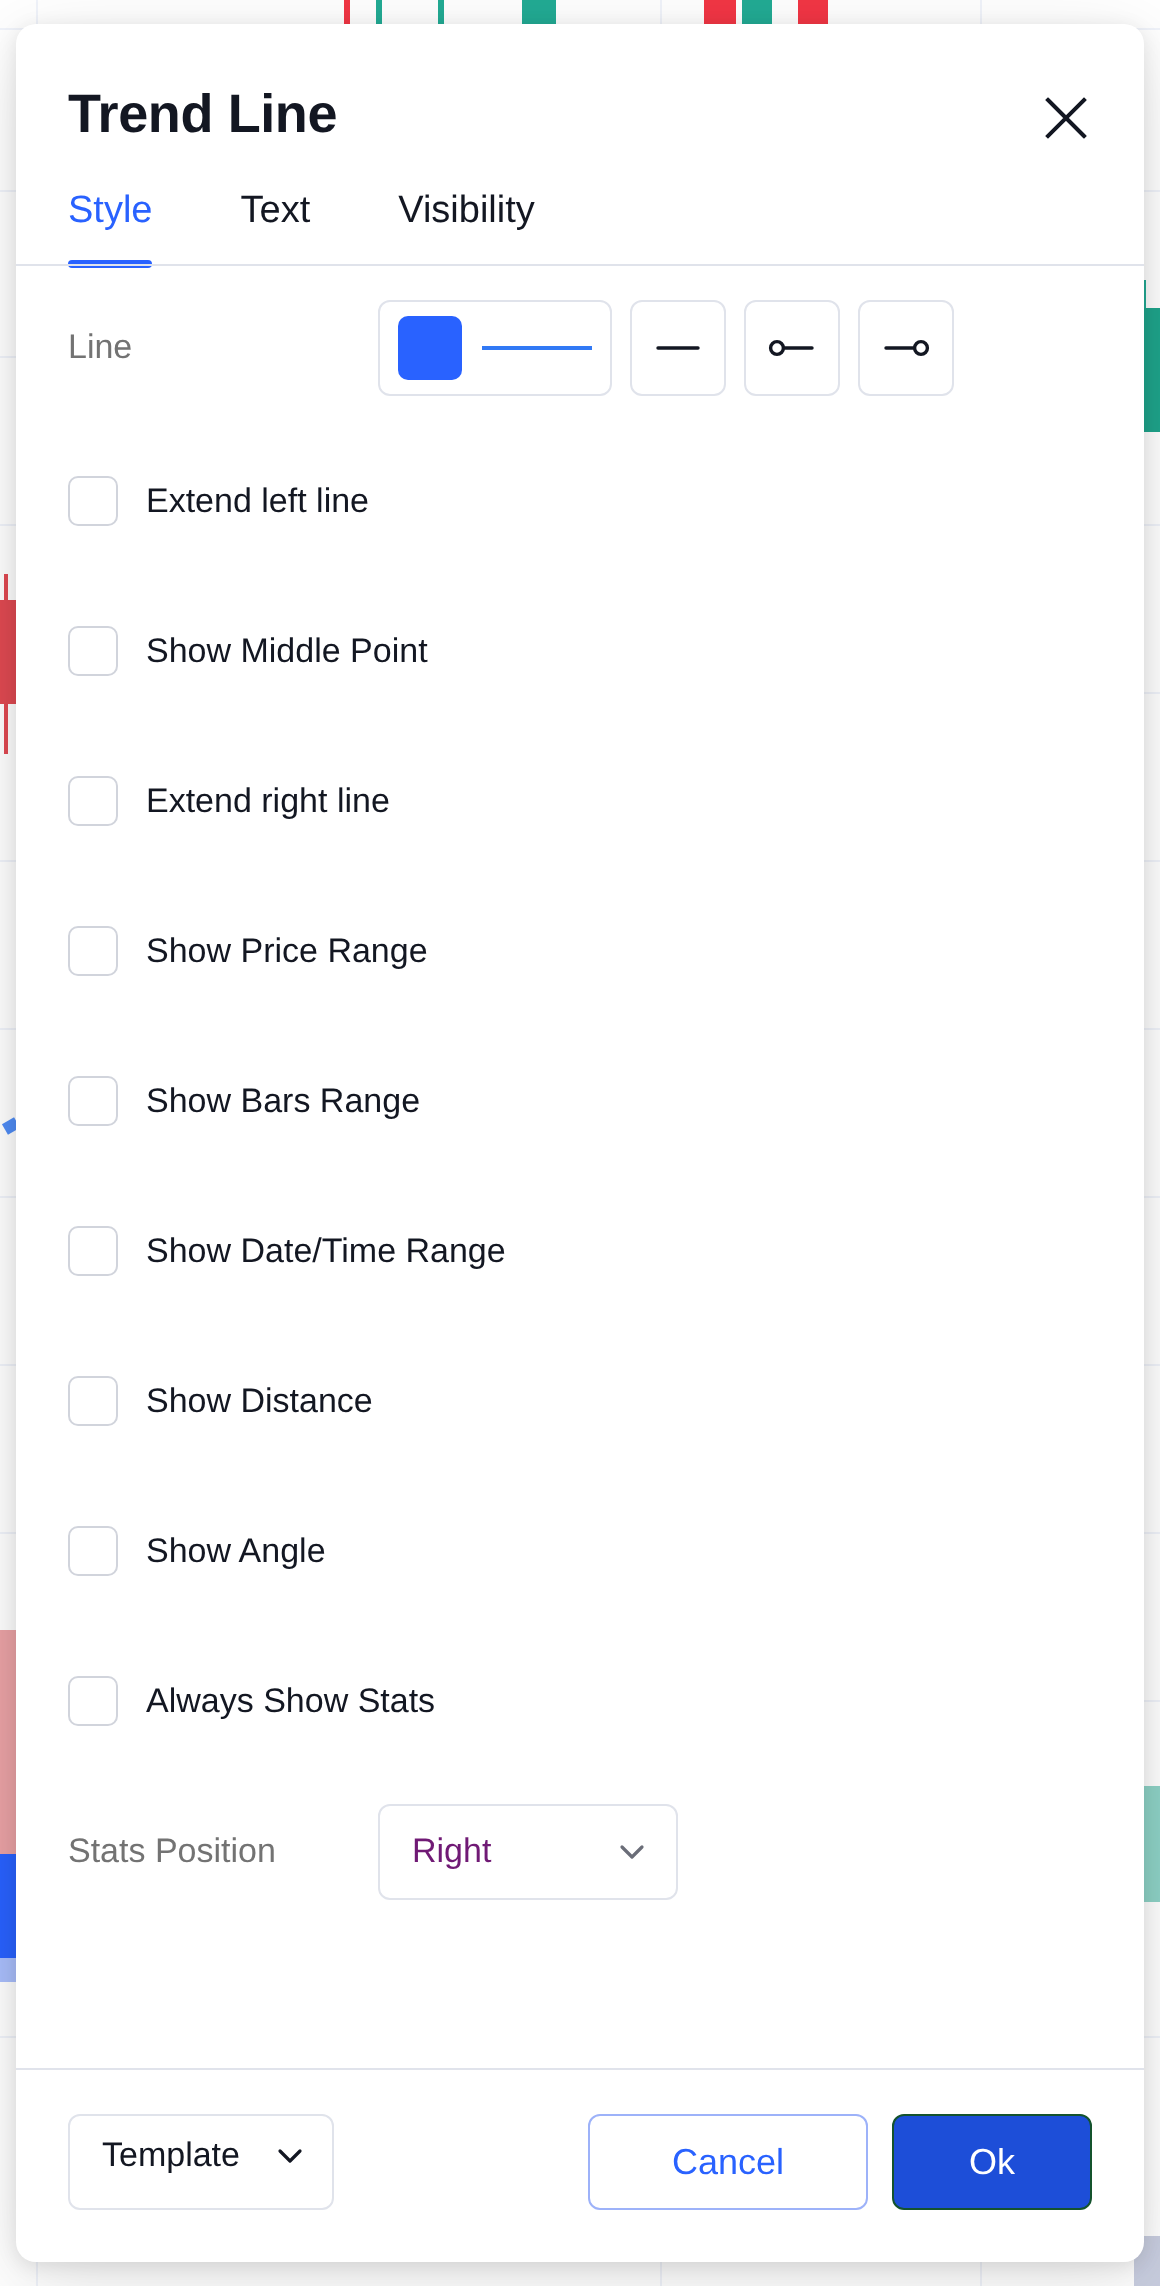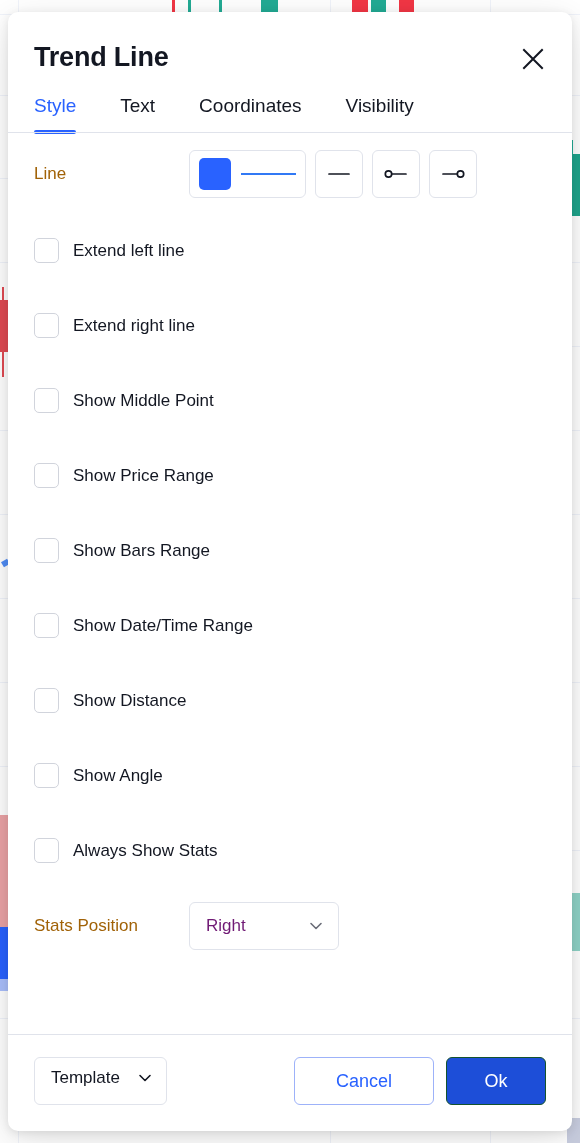--- a/index.html
+++ b/index.html
@@ -147,21 +147,21 @@
     align-items: center;
   }
 
   
   .line-row {
     height: 80px;
     padding-top: 2px;
   }
   .row-label {
     font-size: 17px;
-    color: #a16207;
+    color: #737373;
     width: 155px;
     flex: 0 0 155px;
   }
   .line-controls {
     display: flex;
     align-items: center;
     gap: 9px;
   }
   .color-line-group {
     display: flex;
@@ -382,21 +382,20 @@
     <button class="close-btn" aria-label="Close">
       <svg width="26" height="26" viewBox="0 0 26 26" fill="none">
         <path d="M4 4 L22 22 M22 4 L4 22" stroke="#131722" stroke-width="2" stroke-linecap="square"></path>
       </svg>
     </button>
   </div>
 
   <div class="tabs-bar">
     <button class="tab active">Style</button>
     <button class="tab">Text</button>
-    <button class="tab">Coordinates</button>
     <button class="tab">Visibility</button>
   </div>
 
   <div class="dlg-body">
 
     <div class="row line-row">
       <div class="row-label">Line</div>
       <div class="line-controls">
 
         <div class="color-line-group">
@@ -429,26 +428,26 @@
       </div>
     </div>
 
     <div class="cb-row">
       <span class="checkbox"></span>
       <span class="cb-label">Extend left line</span>
     </div>
 
     <div class="cb-row">
       <span class="checkbox"></span>
+      <span class="cb-label">Show Middle Point</span>
+    </div>
+
+    <div class="cb-row">
+      <span class="checkbox"></span>
       <span class="cb-label">Extend right line</span>
-    </div>
-
-    <div class="cb-row">
-      <span class="checkbox"></span>
-      <span class="cb-label">Show Middle Point</span>
     </div>
 
     <div class="cb-row">
       <span class="checkbox"></span>
       <span class="cb-label">Show Price Range</span>
     </div>
 
     <div class="cb-row">
       <span class="checkbox"></span>
       <span class="cb-label">Show Bars Range</span>

